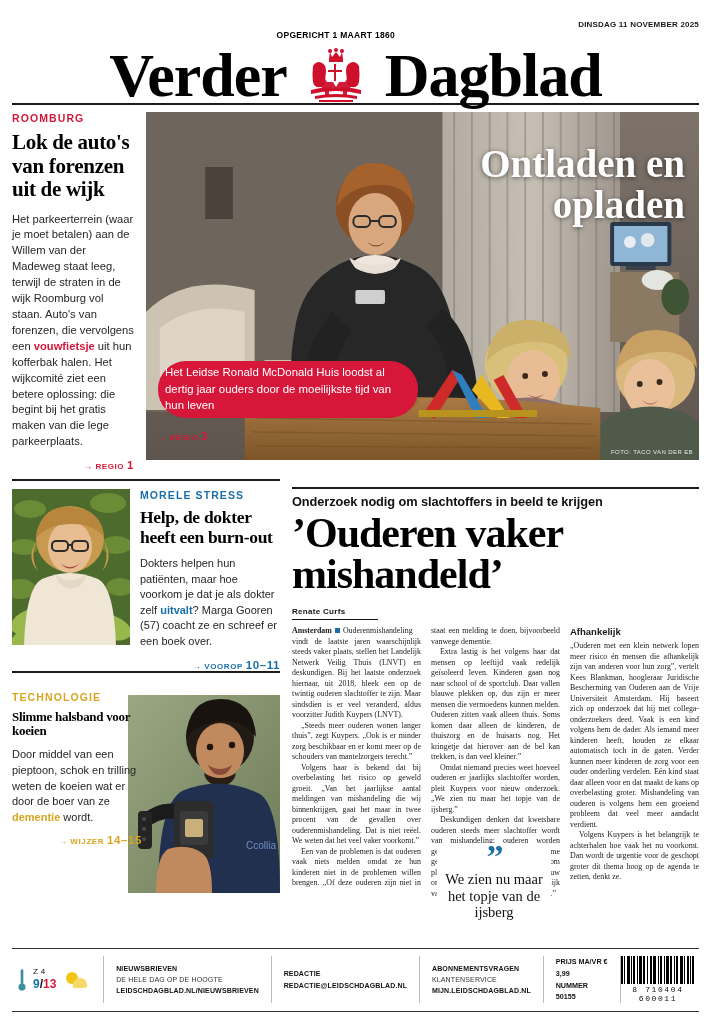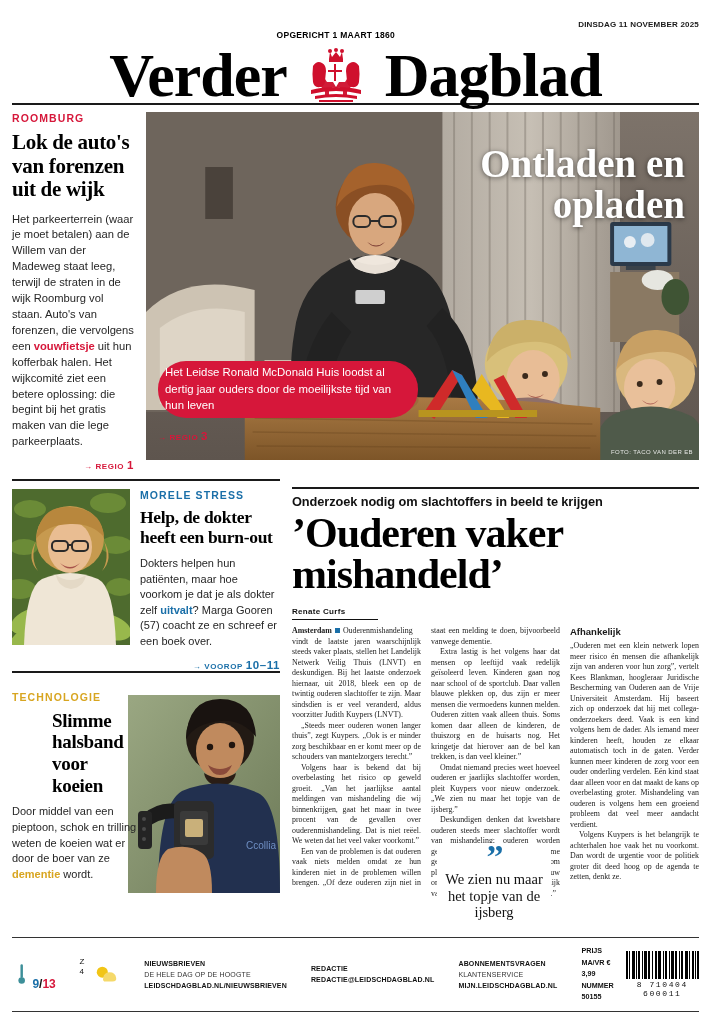--- a/index.html
+++ b/index.html
@@ -105,21 +105,21 @@
   .promo-text { flex: 1; }
   .h-promo { font-size: 17.5px; line-height: 1.14; margin-bottom: 8px; }
   .promo-body { font-size: 11px; line-height: 1.42; color: #262626; }
   .promo-body b.blue { color: #1a6fa8; }
   .promo-body b.gold { color: #d8a520; }
 
   
   .tech { position: relative; height: 212px; margin-top: 8px; overflow: hidden; }
   .tech-photo { position: absolute; right: 0; top: 14px; width: 152px; height: 198px; }
   .tech-inner { position: relative; width: 130px; padding-top: 10px; z-index: 2; }
-  .h-tech { font-size: 19px; line-height: 1.14; margin-bottom: 8px; margin-left: 40px; }
+  .h-tech { font-size: 13px; line-height: 1.14; margin-bottom: 8px; }
 
   
   .main-col { flex: 1; padding-top: 8px; }
   .main-overline {
     font-size: 12.8px; font-weight: bold; color: #111;
     letter-spacing: -.1px; margin-bottom: 4px;
   }
   .main-head {
     font-family: "Liberation Serif", serif; font-weight: bold;
     font-size: 42px; line-height: .98; letter-spacing: -1px;
@@ -160,21 +160,21 @@
 
   
   .footer {
     position: absolute; left: 12px; right: 12px; bottom: 12px;
     border-top: 1.6px solid #333; border-bottom: 1.6px solid #333;
     padding: 7px 0 8px; display: flex; align-items: center; gap: 0;
   }
   .f-weather { display: flex; align-items: center; gap: 7px; padding: 0 14px 0 6px; }
   .thermo { width: 8px; }
   .f-temp { font-size: 8px; line-height: 1.25; }
-  .f-temp .wind { font-weight: normal; letter-spacing: .3px; margin-left: 47px; }
+  .f-temp .wind { font-weight: normal; letter-spacing: .3px; }
   .f-temp .degs { font-size: 12px; font-weight: bold; }
   .f-temp .lo { color: #1a6fa8; }
   .f-temp .hi { color: #d6173a; }
   .f-sep { width: 1px; align-self: stretch; background: #bbb; }
   .f-item { padding: 0 12px; font-size: 7px; line-height: 1.58; letter-spacing: .15px; }
   .f-item .t { font-weight: bold; text-transform: uppercase; }
   .f-item .l { text-transform: uppercase; color: #333; }
   .f-item .l.b { font-weight: bold; color: #111; }
   .f-price { padding: 0 12px; font-size: 7.2px; font-weight: bold; line-height: 1.6; text-transform: uppercase; }
   .f-barcode { margin-left: auto; padding-right: 4px; text-align: center; }
@@ -437,21 +437,21 @@
       <div class="story-cols">
         <p class="first"><b>Amsterdam</b><span class="sq"></span><span>Ouderenmishandeling vindt de laatste jaren waarschijnlijk steeds vaker plaats, stellen het Landelijk Netwerk Veilig Thuis (LNVT) en deskundigen. Bij het laatste onderzoek hiernaar, uit 2018, bleek een op de twintig ouderen slachtoffer te zijn. Maar sindsdien is er veel veranderd, aldus voorzitter Judith Kuypers (LNVT).</span></p>
         <p>„Steeds meer ouderen wonen langer thuis”, zegt Kuypers. „Ook is er minder zorg beschikbaar en er komt meer op de schouders van mantelzorgers terecht.”</p>
         <p>Volgens haar is bekend dat bij overbelasting het risico op geweld groeit. „Van het jaarlijkse aantal meldingen van mishandeling die wij binnenkrijgen, gaat het maar in twee procent van de gevallen over ouderenmishandeling. Dat is niet reëel. We weten dat het veel vaker voorkomt.”</p>
         <p>Een van de problemen is dat ouderen vaak niets melden omdat ze hun kinderen niet in de problemen willen brengen. „Of deze ouderen zijn niet in staat een melding te doen, bijvoorbeeld vanwege dementie.</p>
         <p>Extra lastig is het volgens haar dat mensen op leeftijd vaak redelijk geïsoleerd leven. Kinderen gaan nog naar school of de sportclub. Daar vallen blauwe plekken op, dus zijn er meer mensen die vermoedens kunnen melden. Ouderen zitten vaak alleen thuis. Soms komen daar alleen de kinderen, de thuiszorg en de huisarts nog. Het kringetje dat hierover aan de bel kan trekken, is dan veel kleiner.”</p>
         <p>Omdat niemand precies weet hoeveel ouderen er jaarlijks slachtoffer worden, pleit Kuypers voor nieuw onderzoek. „We zien nu maar het topje van de ijsberg.”</p>
         <p>Deskundigen denken dat kwetsbare ouderen steeds meer slachtoffer wordt van mishandeling; ouderen worden geknepen, geschopt of in extreme gevallen zelfs neergestoken. Daarom pleiten deskundigen voor nieuw onderzoek. „Het komt waarschijnlijk vaker voor dan kinderenmishandeling.”</p>
         <div class="subhead">Afhankelijk</div>
         <p class="first">„Ouderen met een klein netwerk lopen meer risico én mensen die afhankelijk zijn van anderen voor hun zorg”, vertelt Kees Blankman, hoogleraar Juridische Bescherming van Ouderen aan de Vrije Universiteit Amsterdam. Hij baseert zich op onderzoek dat hij met collega-onderzoekers deed. Vaak is een kind volgens hem de dader. Als iemand meer kinderen heeft, houden ze elkaar automatisch toch in de gaten. Verder kunnen meer kinderen de zorg voor een ouder onderling verdelen. Eén kind staat daar alleen voor en dat maakt de kans op overbelasting groter. Mishandeling van ouderen is volgens hem een groeiend probleem dat veel meer aandacht verdient.</p>
-        <p>Volgens Kuypers is het belangrijk te achterhalen hoe vaak het nu voorkomt. Dan wordt de urgentie voor de politiek groter dit deed hoog op de agenda te zetten, denkt ze.</p>
+        <p>Volgens Kuypers is het belangrijk te achterhalen hoe vaak het nu voorkomt. Dan wordt de urgentie voor de geschopt groter dit thema hoog op de agenda te zetten, denkt ze.</p>
       </div>
     </div>
   </div>
 
   <div class="pullquote">
     <div class="pq-mark">”</div>
     <div class="pq-text">We zien nu maar het topje van de ijsberg</div>
   </div>
 
   <div class="footer">

